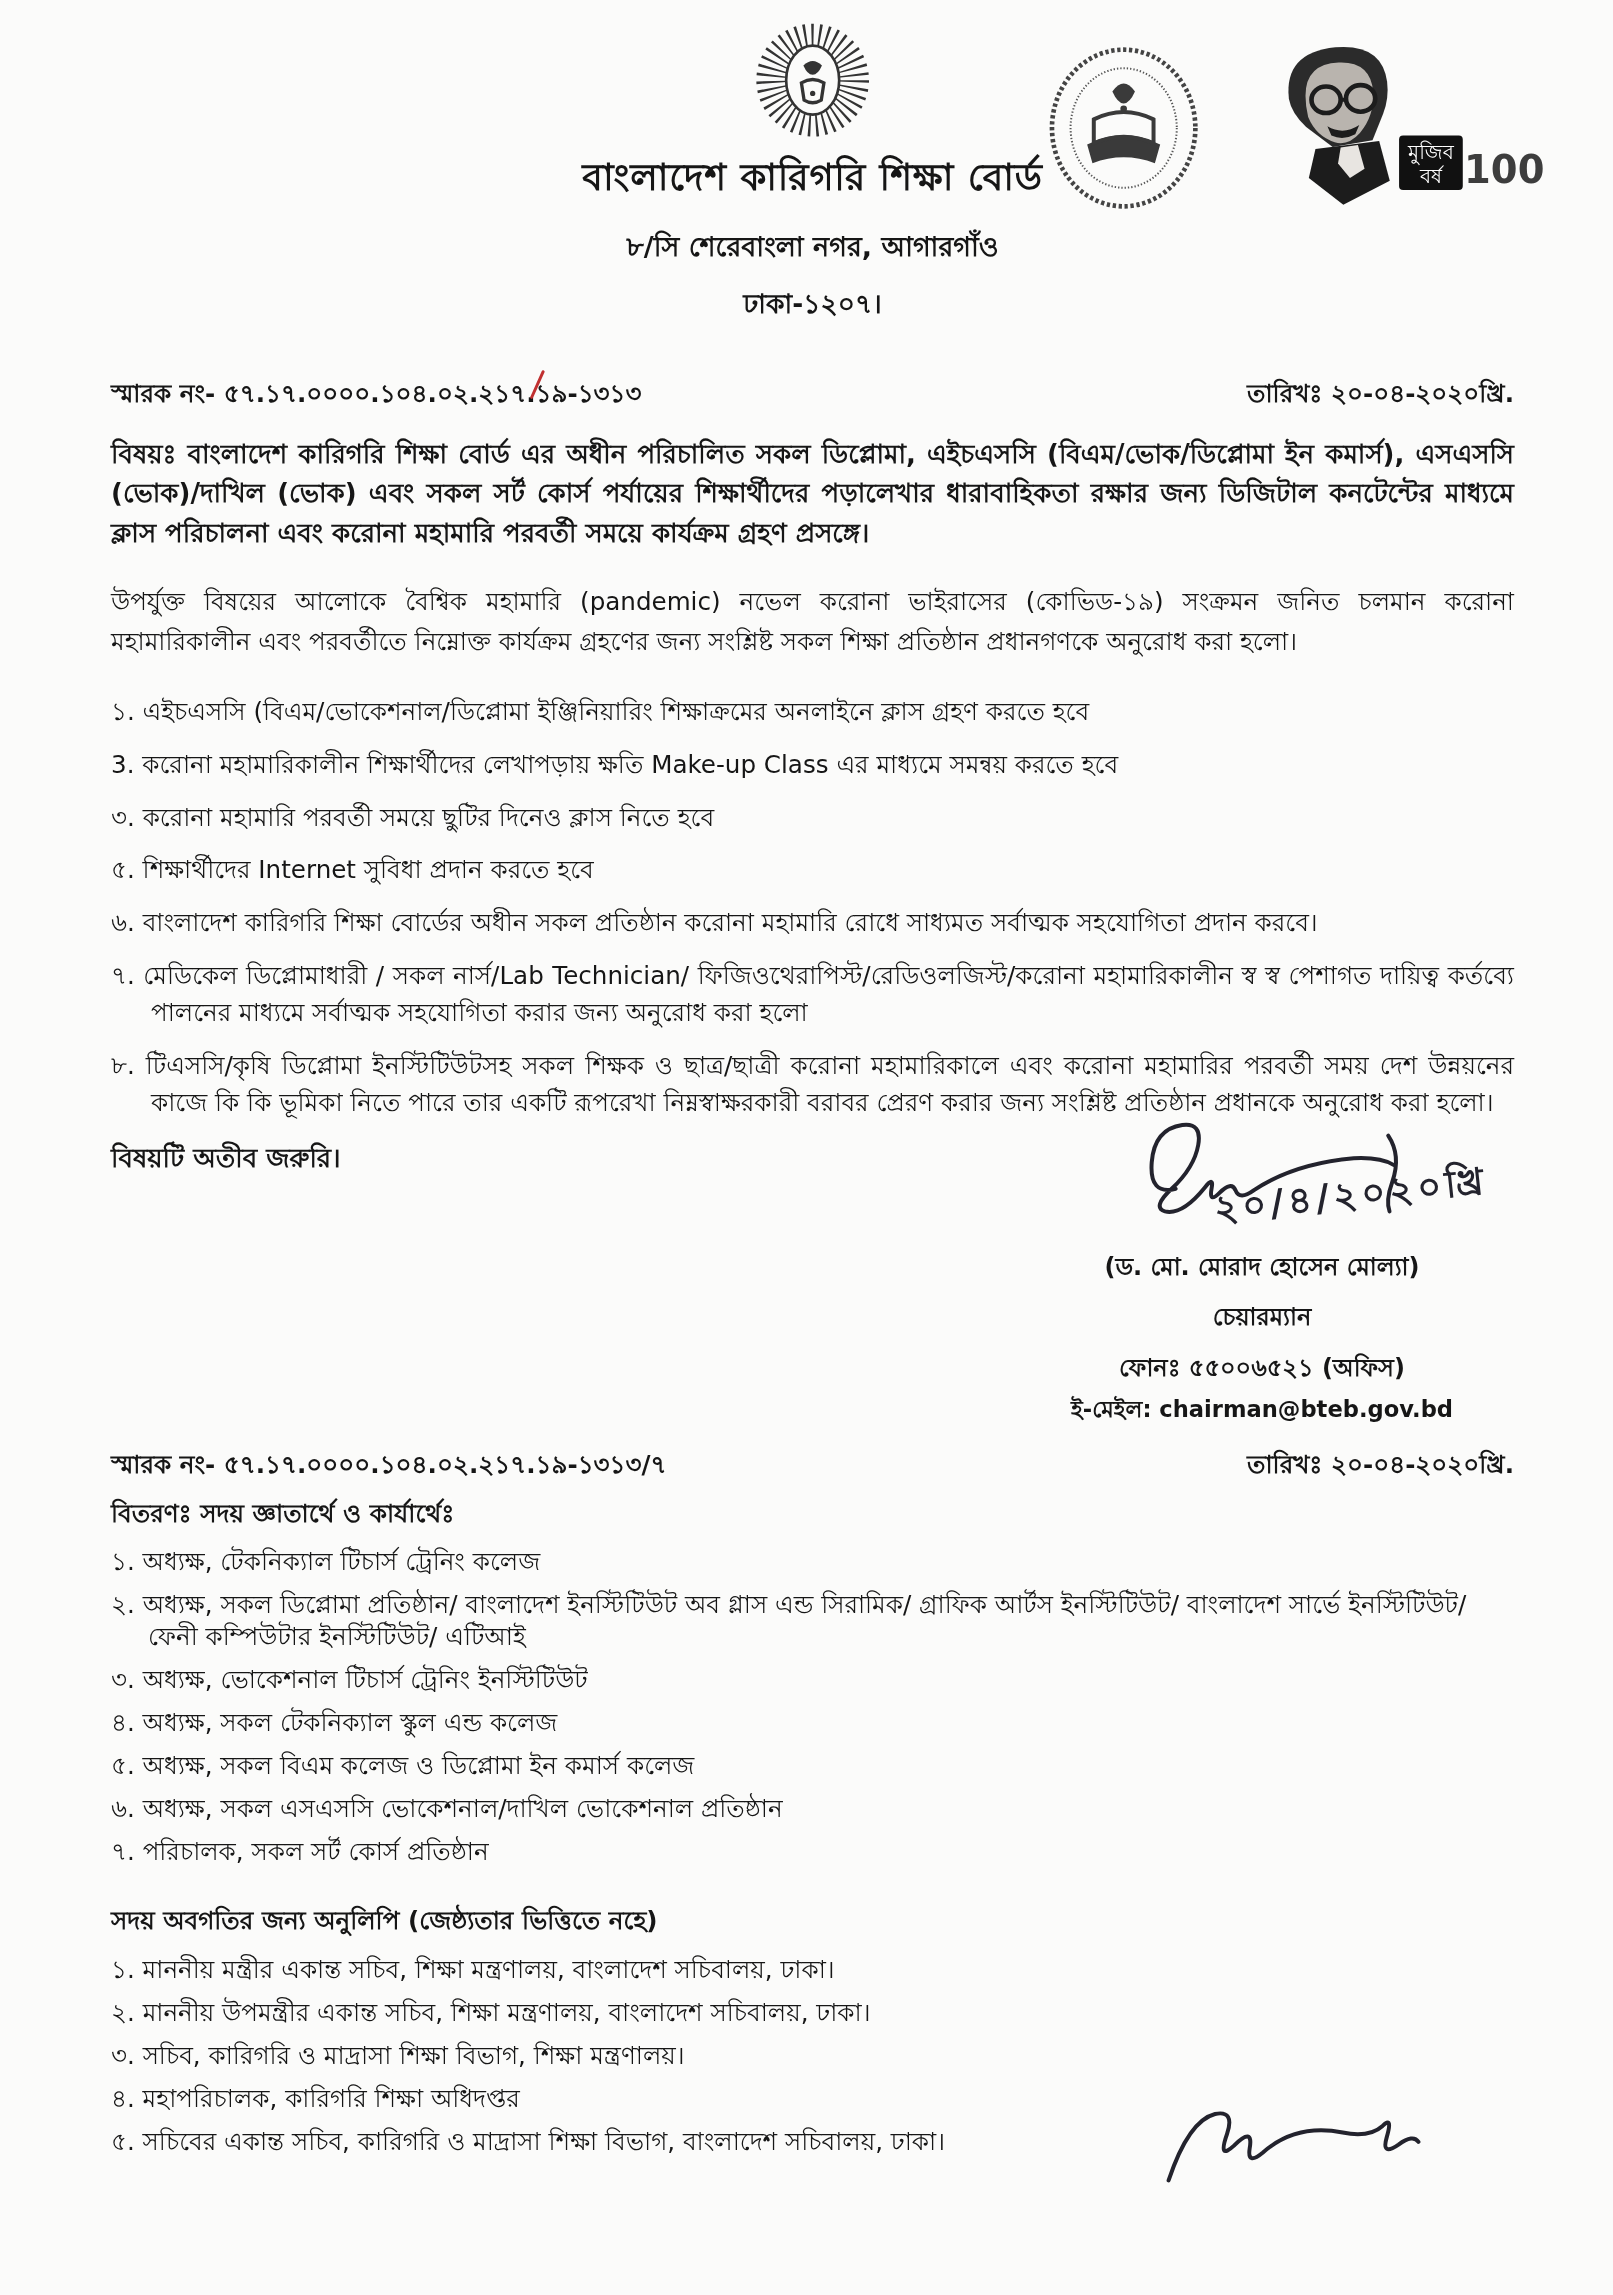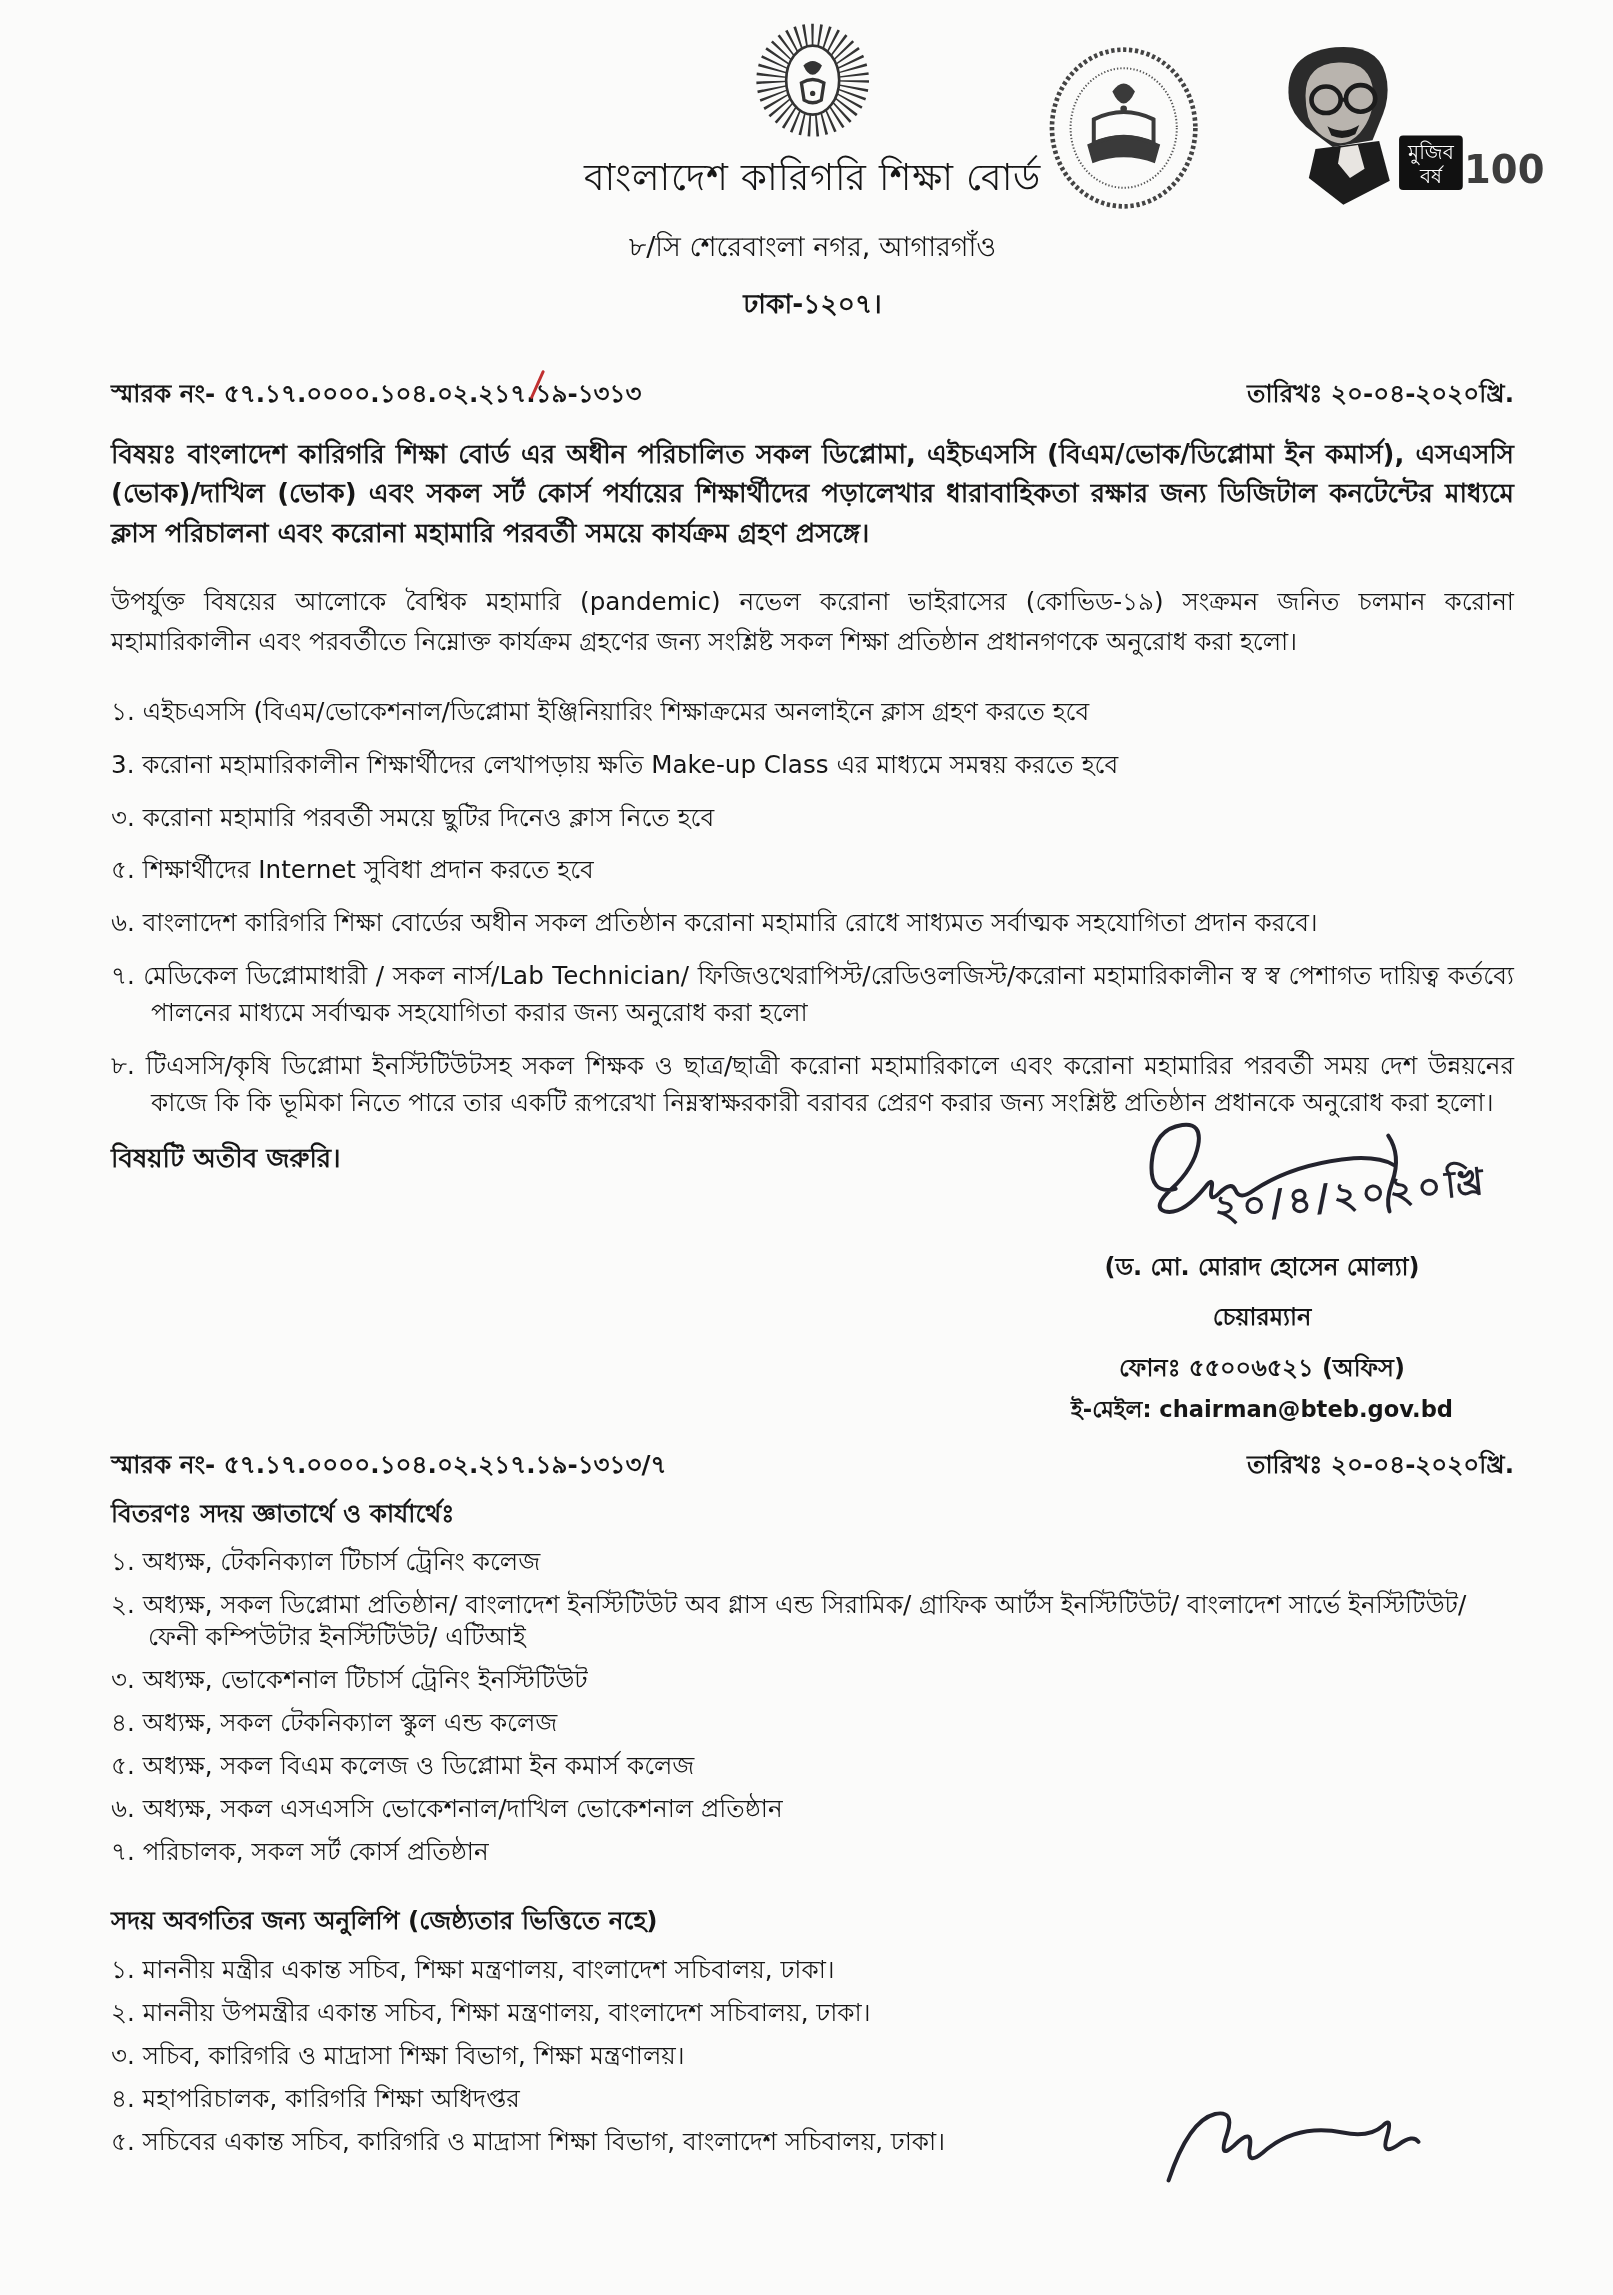--- a/index.html
+++ b/index.html
@@ -9,22 +9,22 @@
     background: #fbfbfa;
     color: #161616;
     font-family: "DejaVu Sans", sans-serif;
     -webkit-font-smoothing: antialiased;
   }
   .page { position: relative; width: 1614px; min-height: 2295px; padding: 18.6px 100px 26.5px 111px; overflow: hidden; }
 
   
   .letterhead { position: relative; text-align: center; min-height: 332px; }
   .monogram { display:block; margin: 0 auto 6.6px auto; }
-  .org-name { font-size: 37px; font-weight: 400; letter-spacing: 0.7px; margin-top: 0; }
-  .addr { font-size: 27px; font-weight: 400; margin-top: 14.6px; }
+  .org-name { font-size: 37px; font-weight: 700; letter-spacing: 0.7px; margin-top: 0; }
+  .addr { font-size: 27px; font-weight: 700; margin-top: 14.6px; }
   .addr2 { font-size: 26.5px; font-weight: 600; margin-top: 13.3px; }
   .website { font-size: 29px; font-weight: 600; margin-top: 12px; font-family: "DejaVu Serif", serif; }
   .seal { position: absolute; top: 26.5px; right: 312px; }
   .mujib { position: absolute; top: 17px; right: 26.5px; }
 
   
   .memo-row { position: relative; display: flex; justify-content: space-between; align-items: baseline;
               font-size: 24.6px; font-weight: 600; margin-top: 24px; }
   .red-tick { position: absolute; left: 425px; top: -5.3px; width: 2.7px; height: 30.5px;
               background: #c03030; transform: rotate(24deg); border-radius: 1.3px; }

